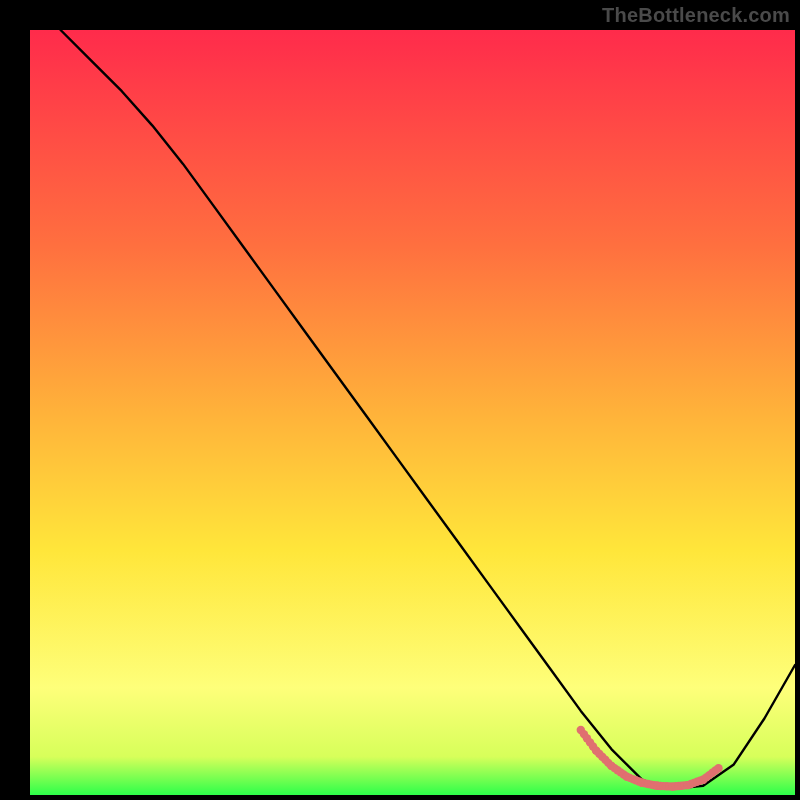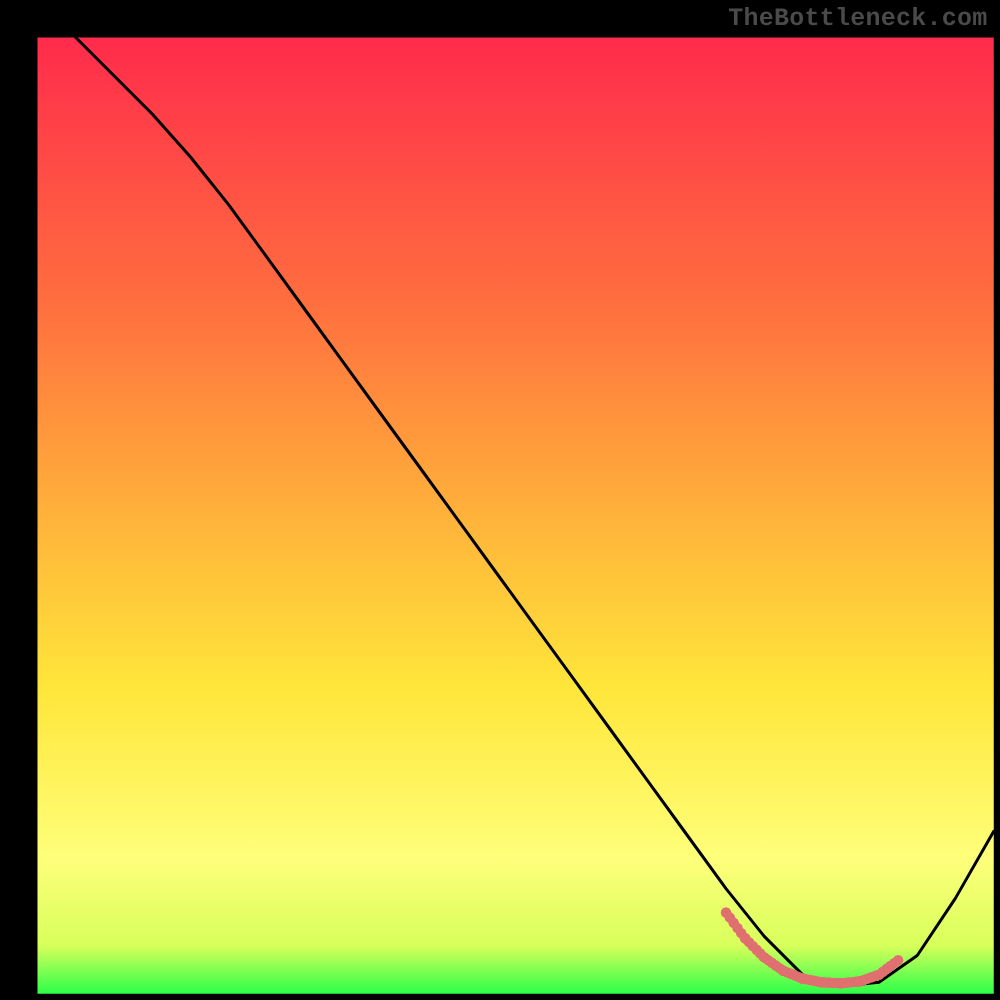--- a/index.html
+++ b/index.html
@@ -8,21 +8,20 @@
     width: 800px;
     height: 800px;
     background: #000;
     overflow: hidden;
     font-family: Arial, Helvetica, sans-serif;
   }
   .chart-wrap {
     position: relative;
     width: 800px;
     height: 588px;
-    font-family: Liberation Mono, monospace;
   }
   .watermark {
     position: absolute;
     top: 4px;
     right: 10px;
     color: #4a4a4a;
     font-size: 20px;
     font-weight: 600;
     letter-spacing: 0.2px;
     z-index: 5;

